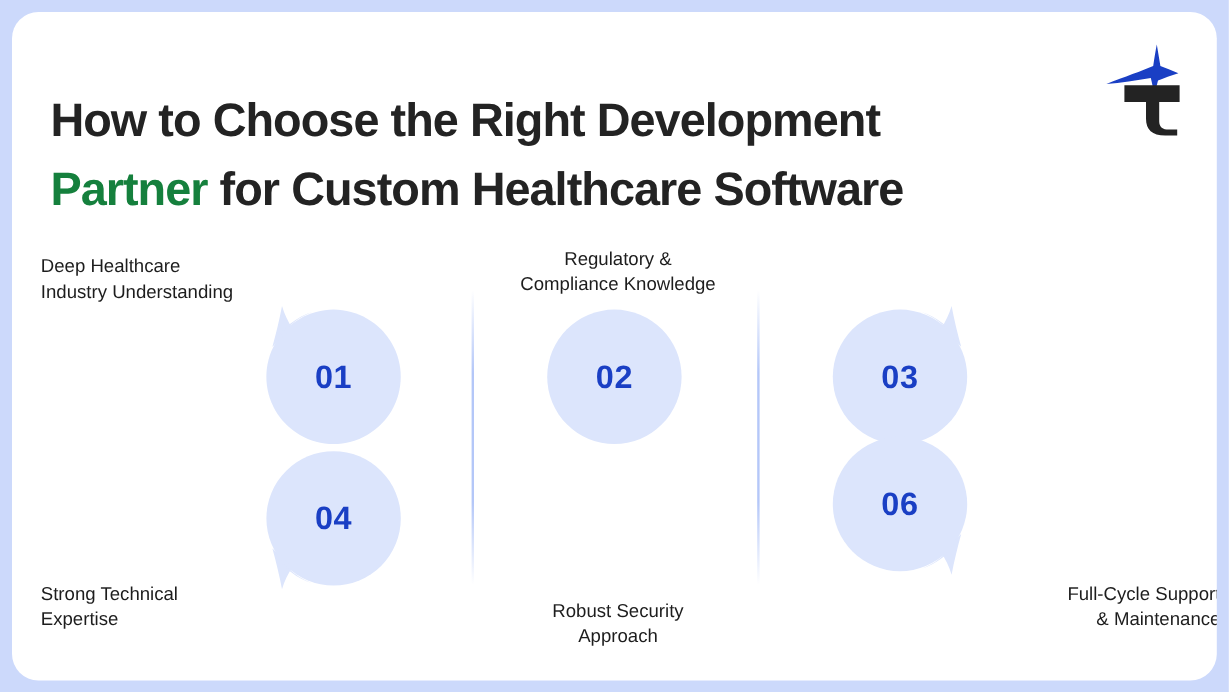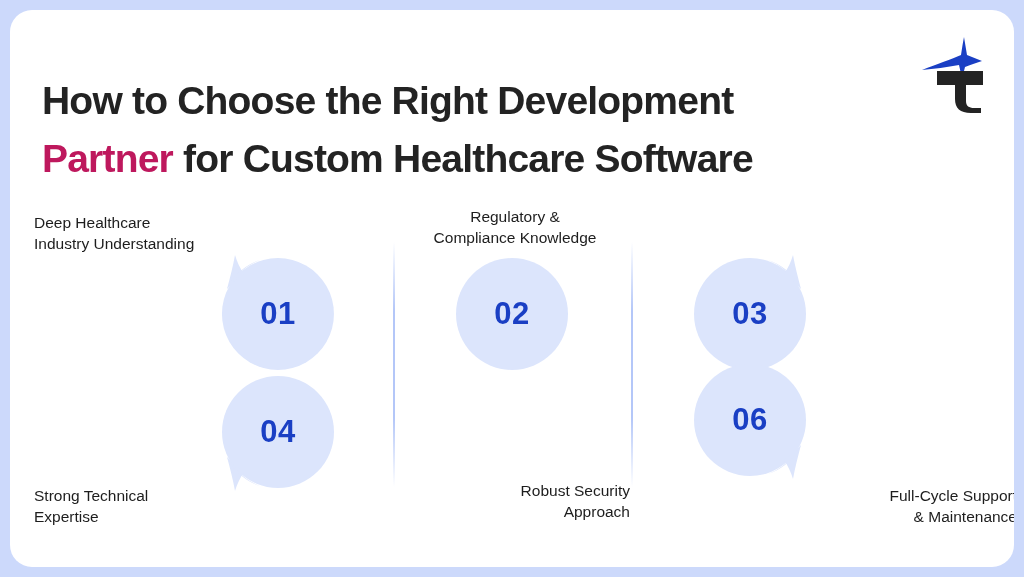--- a/index.html
+++ b/index.html
@@ -32,21 +32,21 @@
     left: 32px;
     top: 36px;
     width: 840px;
     font-size: 39px;
     font-weight: bold;
     line-height: 58px;
     letter-spacing: -0.8px;
     color: #232323;
     white-space: pre-wrap;
   }
-  #title .accent { color: #be185d; }
+  #title .accent { color: #15803d; }
 
   
   #logo {
     position: absolute;
     left: 911px;
     top: 25px;
     width: 72px;
     height: 80px;
   }
   #logo svg { display: block; width: 72px; height: 80px; }
@@ -90,21 +90,21 @@
   }
   .bubble .num {
     position: absolute;
     left: 0;
     top: 0;
     width: 112px;
     height: 112px;
     display: flex;
     align-items: center;
     justify-content: center;
-    font-size: 31px;
+    font-size: 27px;
     font-weight: bold;
     color: #1a3fc4;
     letter-spacing: 0.5px;
   }
 
   #bubble-01 { left: 212px; top: 78px; }
   #bubble-02 { left: 446px; top: 78px; }
   #bubble-03 { left: 684px; top: 78px; }
   #bubble-04 { left: 212px; top: 196px; }
   #bubble-05 { left: 446px; top: 196px; }
@@ -115,21 +115,21 @@
     position: absolute;
     font-size: 15.5px;
     line-height: 21px;
     color: #1d1d1d;
     white-space: pre-line;
   }
   #caption-01 { left: 24px; top: 32px;  width: 230px; text-align: left; }
   #caption-02 { left: 390px; top: 26px; width: 230px; text-align: center; }
   #caption-03 { left: 802px; top: 43px; width: 200px; text-align: left; }
   #caption-04 { left: 24px; top: 305px; width: 210px; text-align: left; }
-  #caption-05 { left: 390px; top: 300px;width: 230px; text-align: right; }
+  #caption-05 { left: 390px; top: 319px;width: 230px; text-align: center; }
   #caption-06 { left: 802px; top: 305px;width: 205px; text-align: right; }
 </style>
 </head>
 <body>
 
 <div id="card">
 
   <h1 id="title"><span>How to Choose the Right Development</span>
 <span class="accent">Partner</span><span> for Custom Healthcare Software</span></h1>
 

